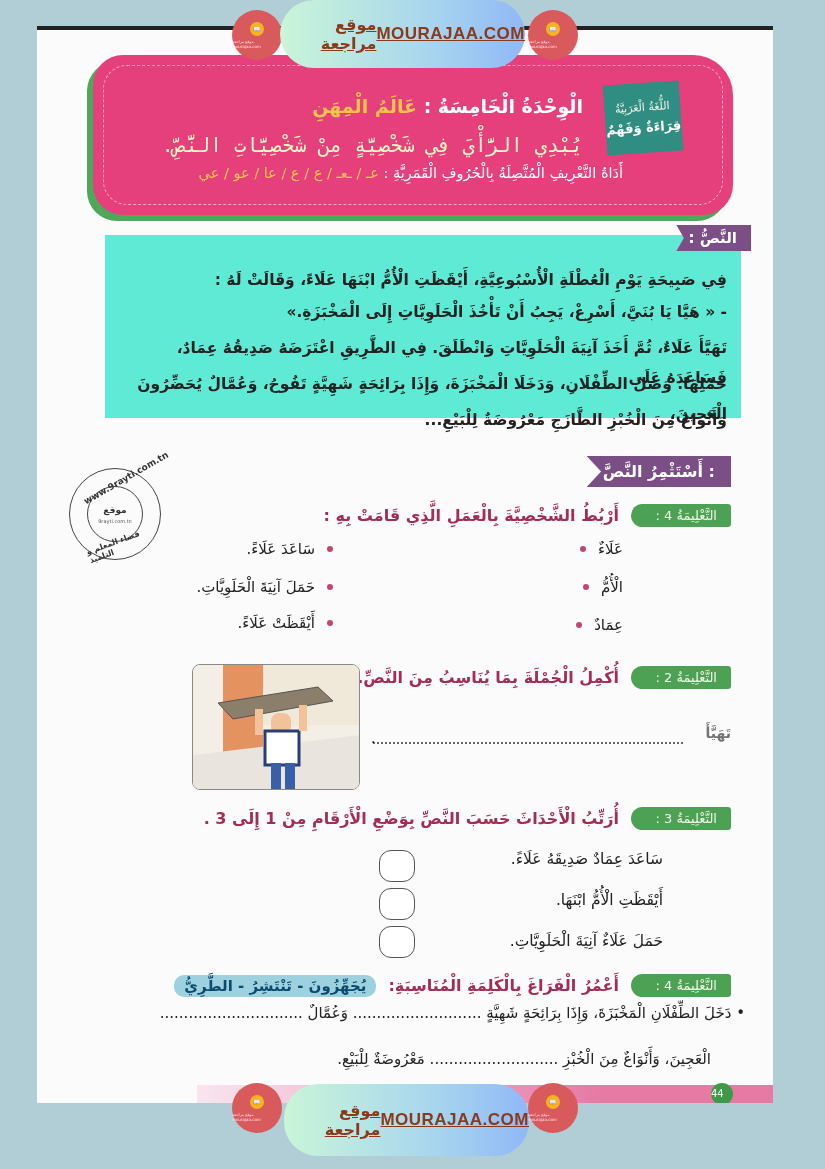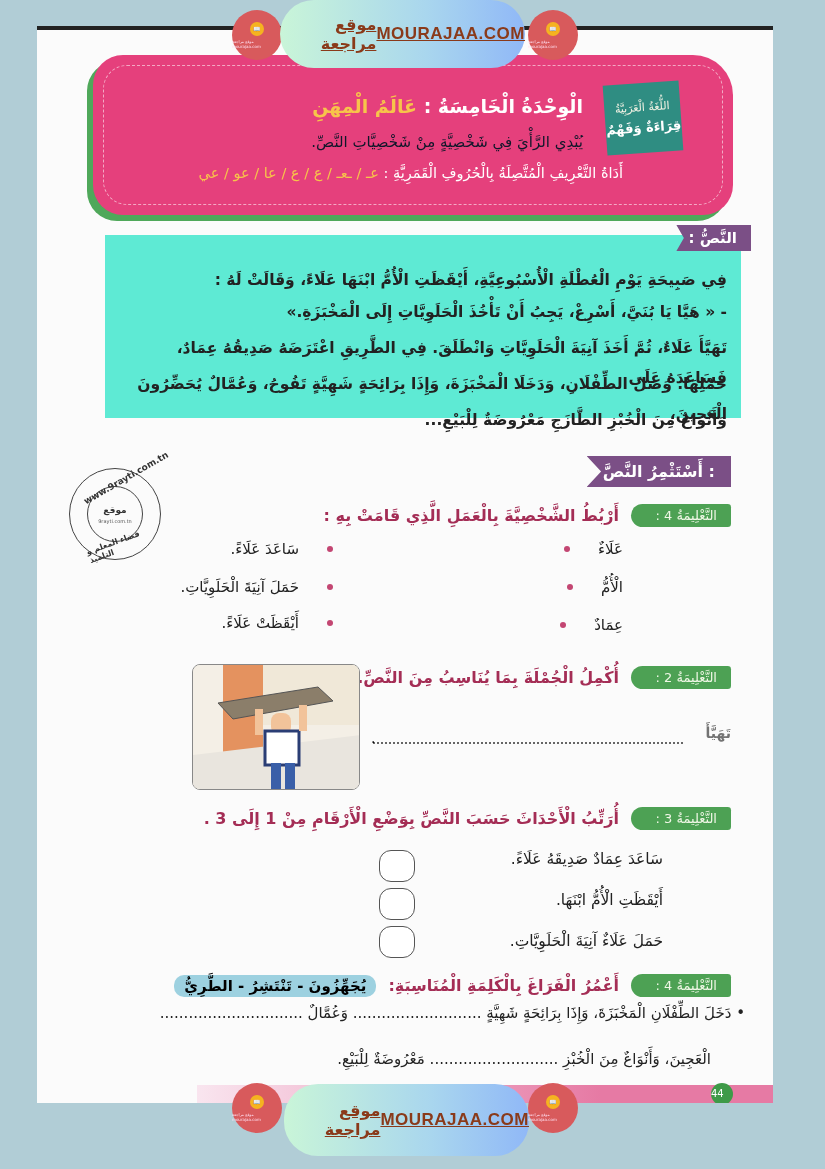--- a/index.html
+++ b/index.html
@@ -48,21 +48,21 @@
   .subject-tag {
     position: absolute; right: 52px; top: 28px; width: 76px; height: 70px;
     background: #2f8d82; transform: rotate(-4deg);
     display: flex; flex-direction: column; align-items: center; justify-content: center;
     z-index: 2;
   }
   .subject-tag .s1 { font-size: 11px; color: #f2f2e4; }
   .subject-tag .s2 { font-size: 13px; color: #fff; font-weight: bold; margin-top: 6px; }
   .unit-title { position: absolute; right: 150px; top: 40px; font-size: 19px; font-weight: bold; color: #fff; }
   .unit-title .hl { color: #f7c44a; }
-  .objective { position: absolute; right: 150px; top: 78px; font-size: 15px; color: #0f172a; }
+  .objective { position: absolute; right: 150px; top: 78px; font-size: 20px; color: #fef9c3; font-family: Liberation Mono, monospace; }
   .article-line { position: absolute; right: 110px; top: 110px; font-size: 14.5px; color: #fff; }
   .article-line .hl { color: #f7c44a; }
 
   
   .sec-tab {
     position: absolute; right: 44px; background: #7b4f86; color: #fff; font-size: 15px; font-weight: bold;
     padding: 4px 14px 4px 12px; clip-path: polygon(10% 0, 100% 0, 100% 100%, 0 100%, 10% 50%, 0 0);
   }
   .text-box {
     position: absolute; left: 68px; top: 205px; width: 636px; height: 183px;
@@ -71,23 +71,23 @@
   .text-box p { position: absolute; right: 14px; left: 12px; font-size: 15.5px; color: #222; font-weight: bold; line-height: 30px; text-align: right; }
 
   
   .instr { position: absolute; right: 42px; display: flex; align-items: center; gap: 12px; direction: rtl; }
   .pill {
     background: #4da154; color: #f0f7e6; font-size: 13px; padding: 4px 14px;
     border-radius: 4px 4px 4px 4px; border-top-left-radius: 14px; border-bottom-left-radius: 14px;
     min-width: 100px; text-align: right;
   }
   .instr .q { font-size: 16px; font-weight: bold; color: #a42d55; }
-  .word-bank { background: #9dd1e0; border-radius: 10px; padding: 2px 10px; color: #000000; font-weight: bold; font-size: 15px; }
-
-  .match-item { position: absolute; font-size: 15px; color: #222; direction: rtl; display: flex; align-items: center; gap: 28px; }
+  .word-bank { background: #9dd1e0; border-radius: 10px; padding: 2px 10px; color: #0c4a6e; font-weight: bold; font-size: 15px; }
+
+  .match-item { position: absolute; font-size: 15px; color: #222; direction: rtl; display: flex; align-items: center; gap: 12px; }
   .bullet { width: 6px; height: 6px; border-radius: 50%; background: #c34672; display: inline-block; }
 
   .stamp { position: absolute; left: 32px; top: 438px; width: 92px; height: 92px; border-radius: 50%; border: 1.5px solid #444; display:flex; align-items:center; justify-content:center; }
   .stamp .inner { width: 56px; height: 56px; border-radius: 50%; border: 1.3px solid #444; display:flex; flex-direction:column; align-items:center; justify-content:center; }
   .stamp .a { font-size: 9px; color:#333; font-weight: bold; }
   .stamp .b { font-size: 5px; color:#555; margin-top: 3px; }
   .stamp .top { position:absolute; top:4px; left: 8px; font-size: 9px; color:#333; transform: rotate(-30deg); font-weight:bold; }
   .stamp .bot { position:absolute; bottom:6px; left: 16px; font-size: 8px; color:#333; transform: rotate(-20deg); font-weight:bold; }
 
   .illus { position: absolute; left: 155px; top: 634px; width: 168px; height: 126px; border: 1.5px solid #888; border-radius: 8px; background: #f2efe8; overflow: hidden; }

